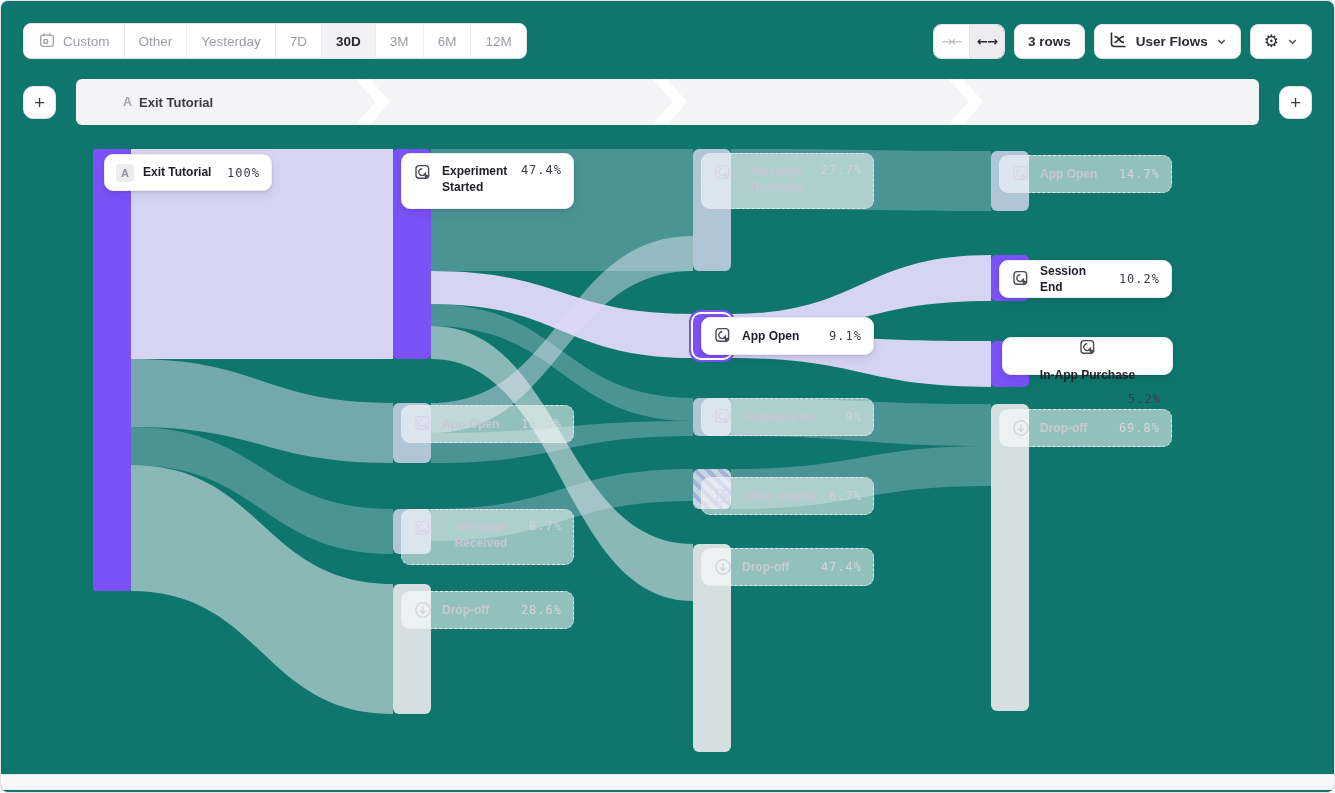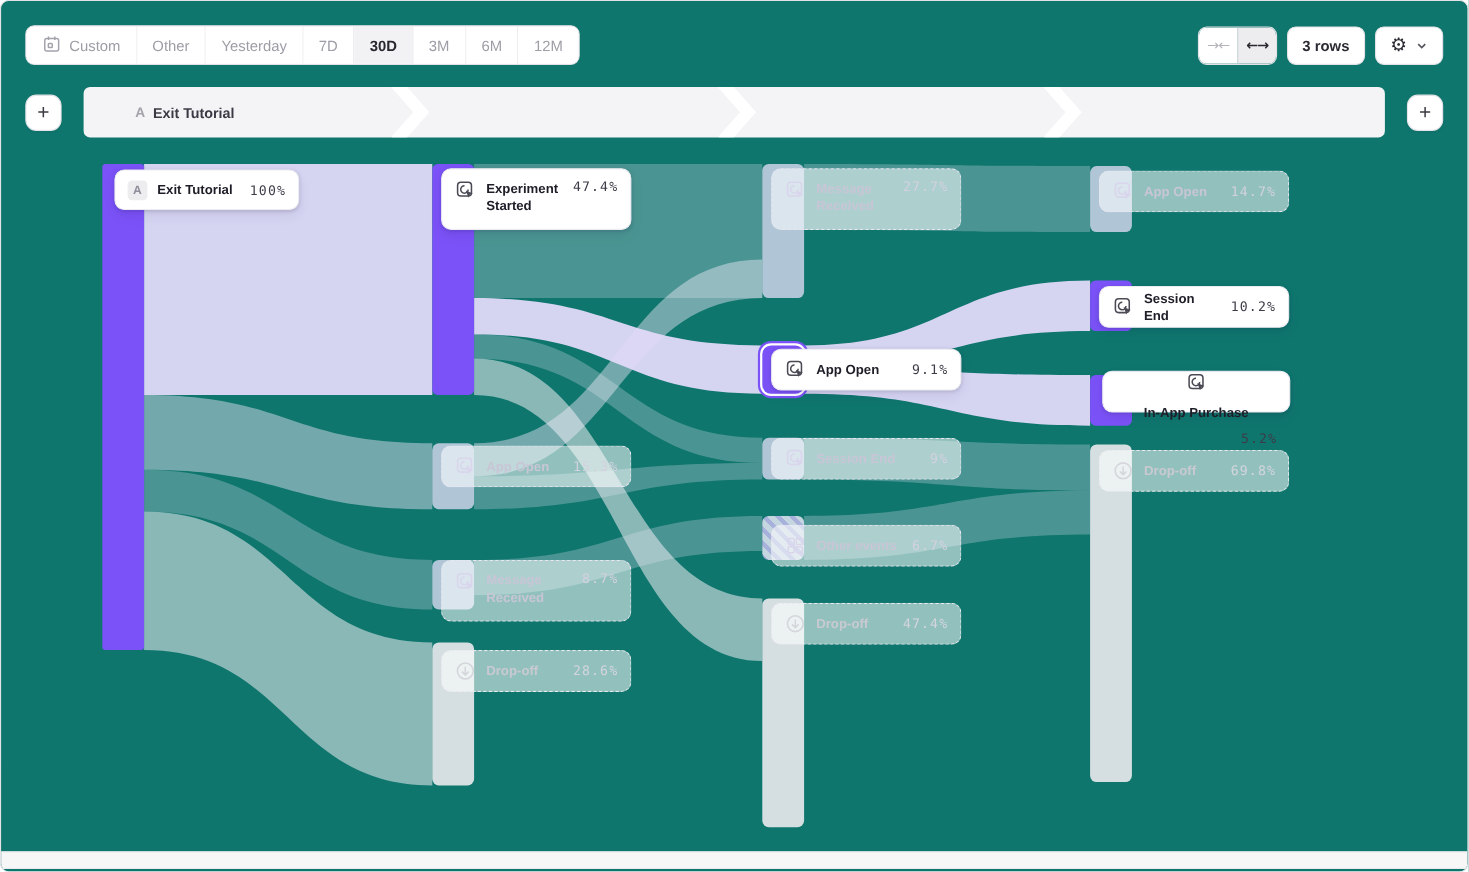--- a/index.html
+++ b/index.html
@@ -58,21 +58,21 @@
           box-shadow:0 1px 3px rgba(25,20,60,.13), 0 5px 12px rgba(25,20,60,.07); }
   .card.two-line { align-items:flex-start; padding-top:9px; }
   .card .nlabel { font-size:12px; font-weight:700; color:#1e1e28; line-height:1.35; }
   .card.two-line .nlabel { width:84px; }
   .card .npct { margin-left:auto; font-family:"DejaVu Sans Mono", monospace; font-size:12px; color:#3c3c48; letter-spacing:1px; white-space:nowrap; }
   .card .nicon { width:20px; height:20px; flex:0 0 20px; color:#4a4a55; }
   .card .nicon svg { width:20px; height:20px; display:block; }
   .card .abadge { width:18px; height:18px; flex:0 0 18px; background:#ededf0; border-radius:4px; color:#8f8f9a;
                   font-size:11px; font-weight:700; display:flex; align-items:center; justify-content:center; }
   .card.dim { background:rgba(255,255,255,.55); border:1px dashed #e7e5f0; box-shadow:none; }
-  .card.dim .nlabel { color:#c8c6d6; }
+  .card.dim .nlabel { color:#c8c6d6;text-align:center; }
   .card.dim .npct { color:#d3d1df; }
   .card.dim .nicon { color:#d9d5ec; }
   .card.dim-gray { background:rgba(255,255,255,.55); border:1px dashed #eaeaee; box-shadow:none; }
   .card.dim-gray .nlabel { color:#c9c9d1; }
   .card.dim-gray .npct { color:#d4d4dc; }
   .card.dim-gray .nicon { color:#d5d5dc; }
 
   
   .footer { position:absolute; left:0; right:0; bottom:2px; height:16px; background:#f7f7f8;
             border-top:1px solid #e9e9ec; border-bottom:1px solid #ececef; }
@@ -120,20 +120,35 @@
       <div class="toggle-group">
         <div class="toggle-cell inactive">
           <span>→←</span>
         </div>
         <div class="toggle-cell active">
           <span>←→</span>
         </div>
       </div>
       <button class="tb-btn">
         <span>3 rows</span>
+      </button>
+      <button class="tb-btn">
+        <span class="icon-svg">
+          <svg width="20" height="20" viewBox="0 0 20 20" fill="none" stroke="#2b2b33" stroke-width="1.6">
+            <path d="M3.5 2.5 V13.5 A3 3 0 0 0 6.5 16.5 H17.5"></path>
+            <path d="M6.5 12.5 C10 12.5 10.5 6.5 16 6.5"></path>
+            <path d="M6.5 6.5 C12 6.5 10.5 12.5 16 12.5"></path>
+          </svg>
+        </span>
+        <span>User Flows</span>
+        <span class="chev">
+          <svg width="11" height="11" viewBox="0 0 12 12" fill="none" stroke="#55555e" stroke-width="1.6">
+              <path d="M2.5 4.5 L6 8 L9.5 4.5"></path>
+            </svg>
+        </span>
       </button>
       <button class="tb-btn">
         <span class="gear-glyph">⚙</span>
         <span class="chev">
           <svg width="11" height="11" viewBox="0 0 12 12" fill="none" stroke="#55555e" stroke-width="1.6">
               <path d="M2.5 4.5 L6 8 L9.5 4.5"></path>
             </svg>
         </span>
       </button>
     </div>

